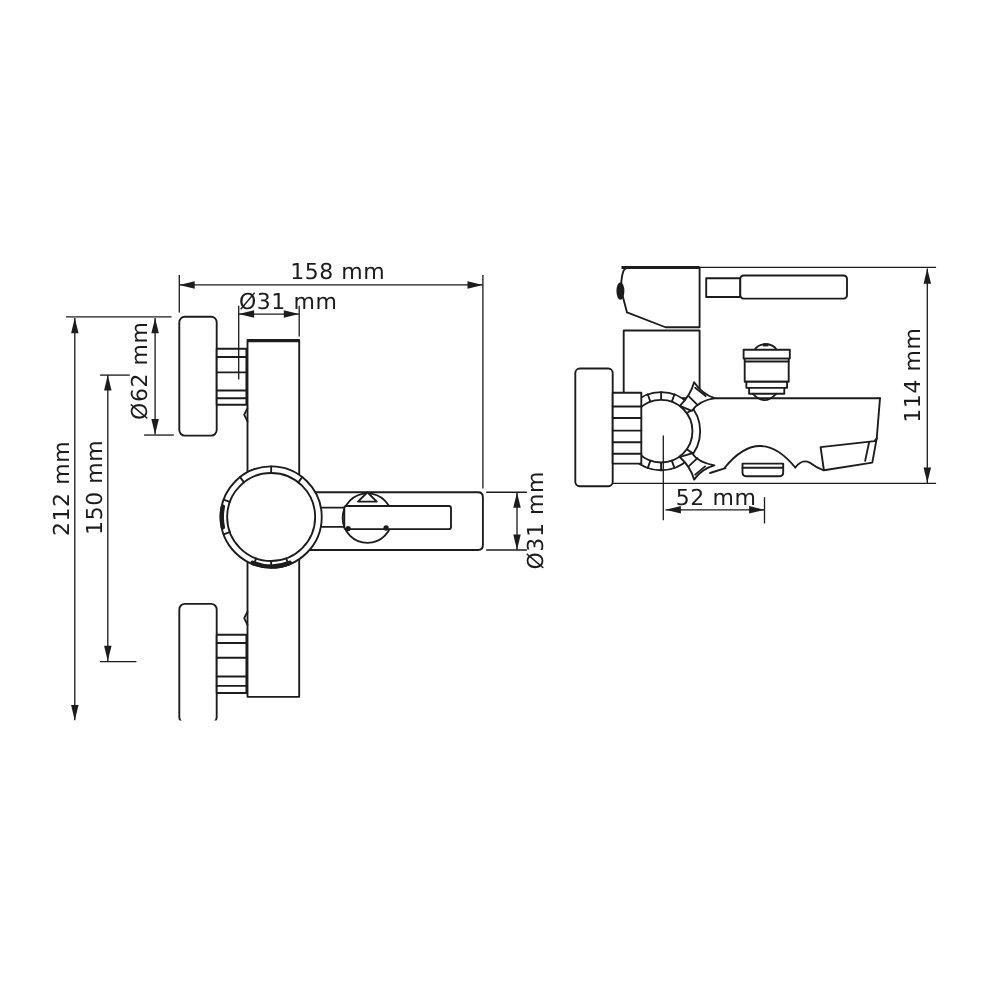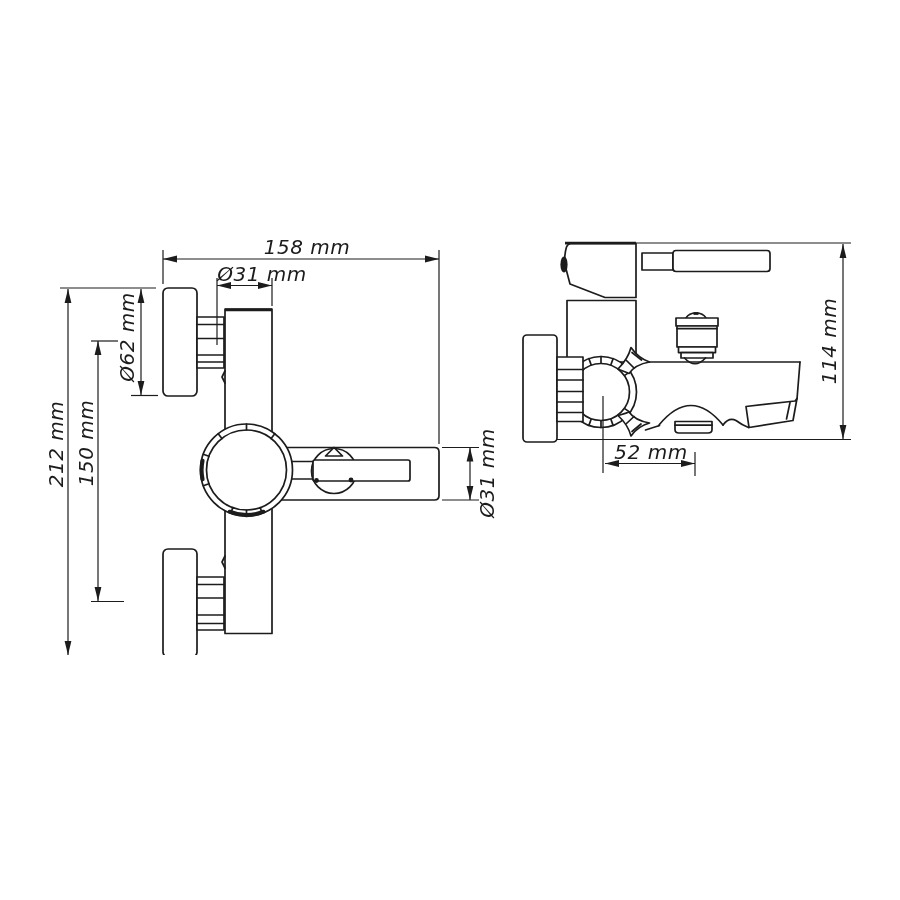--- a/index.html
+++ b/index.html
@@ -1,17 +1,17 @@
 <!DOCTYPE html>
 <html style="--ink: #1c1c1c; --bg: #ffffff;"><head>
 <meta charset="utf-8">
 <style>
   :root { --ink:#1c1c1c; --bg:#ffffff; }
   html,body { margin:0; padding:0; background:var(--bg); }
-  .canvas { width:900px; height:655px; position:relative; background:var(--bg);font-style:italic; }
+  .canvas { width:900px; height:655px; position:relative; background:var(--bg); }
   svg { display:block; }
   .ol  { fill:#ffffff; stroke:var(--ink); stroke-width:1.7; stroke-linejoin:round; }
   .ln  { fill:none;    stroke:var(--ink); stroke-width:1.7; stroke-linejoin:round; stroke-linecap:round; }
   .hv  { fill:none;    stroke:var(--ink); stroke-width:2.8; }
   .dim { fill:none;    stroke:var(--ink); stroke-width:1.2; }
   .ar  { fill:var(--ink); stroke:none; }
   .blk { fill:var(--ink); stroke:none; }
   text { font-family:"DejaVu Sans","Liberation Sans",sans-serif; font-size:20px; fill:var(--ink); letter-spacing:0.5px; }
 </style>
 </head>

